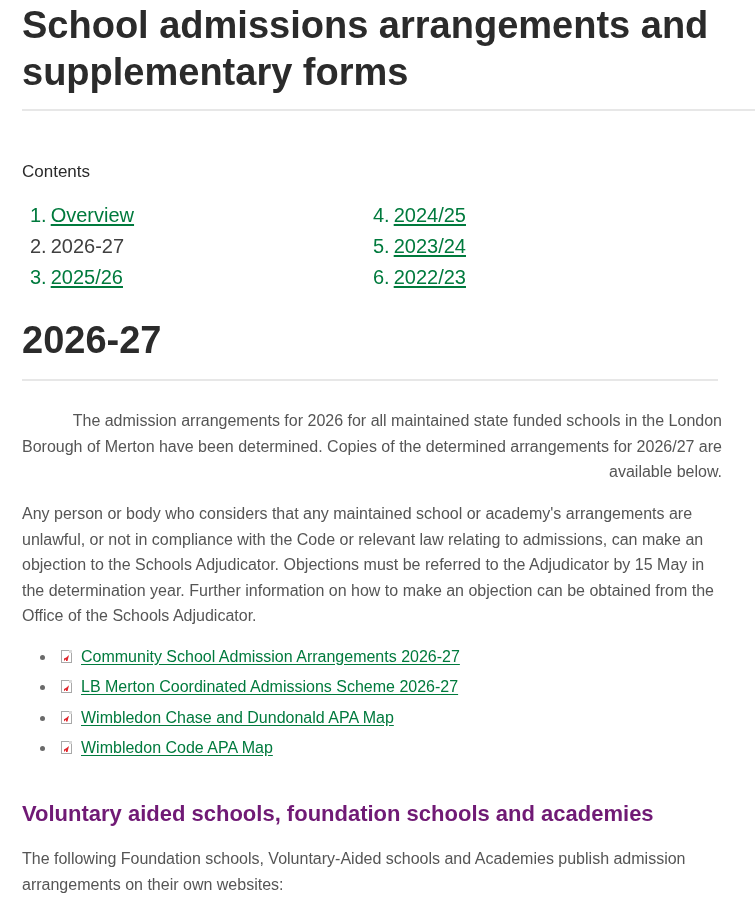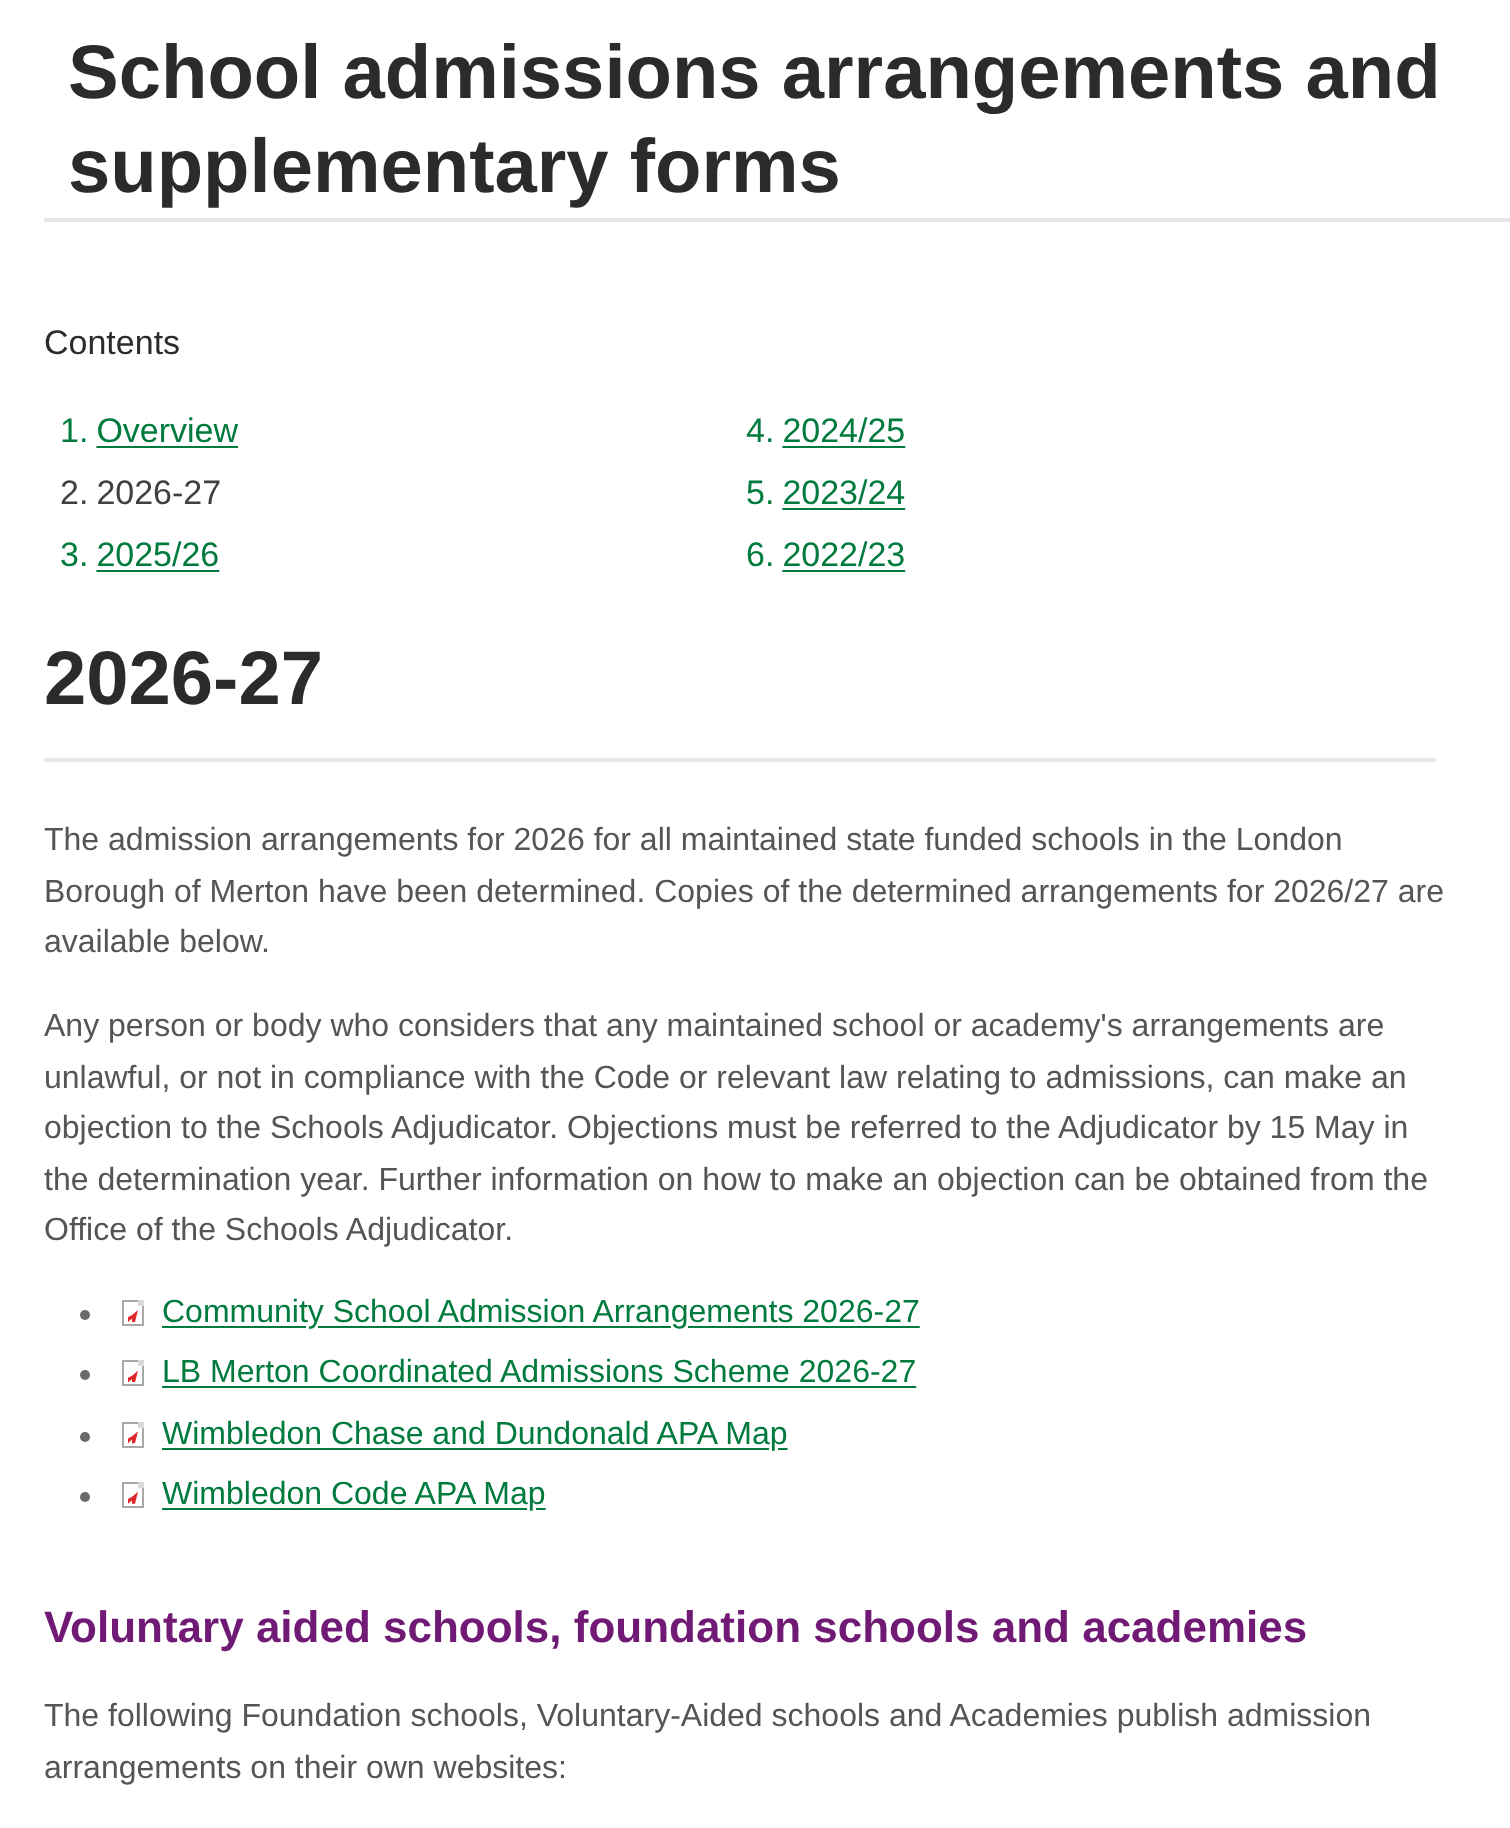--- a/index.html
+++ b/index.html
@@ -12,21 +12,21 @@
       height: 914px;
       overflow: hidden;
       position: relative;
       font-family: "Liberation Sans", sans-serif;
       color: #555555;
     }
     .page-title {
       position: absolute;
       left: 22px;
       top: 2px;
-      margin: 12px;
+      margin: 0;
       width: 720px;
       font-size: 38px;
       line-height: 47px;
       font-weight: bold;
       color: #2b2b2b;
       letter-spacing: 0px;
     }
     .rule-title {
       position: absolute;
       left: 22px;
@@ -54,21 +54,21 @@
       padding: 0;
       list-style: none;
     }
     .contents-col {
       position: absolute;
       top: 0;
     }
     .contents-col.left { left: 8px; }
     .contents-col.right { left: 351px; }
     .contents-item {
-      font-size: 17px;
+      font-size: 20px;
       line-height: 31px;
       height: 31px;
       color: #007a3d;
       white-space: nowrap;
     }
     .contents-item.current {
       color: #404040;
     }
     .contents-item .num {
       margin-right: 4px;
@@ -98,21 +98,21 @@
     }
     .para {
       position: absolute;
       left: 22px;
       width: 700px;
       margin: 0;
       font-size: 16px;
       line-height: 25.5px;
       color: #555555;
     }
-    .para.p1 { top: 408px; }
+    .para.p1 { top: 408px; text-align: right; }
     .para.p2 { top: 501px; }
     .para.p3 { top: 846px; }
     .doc-list {
       position: absolute;
       left: 22px;
       top: 645px;
       margin: 0;
       padding: 0;
       list-style: none;
     }

